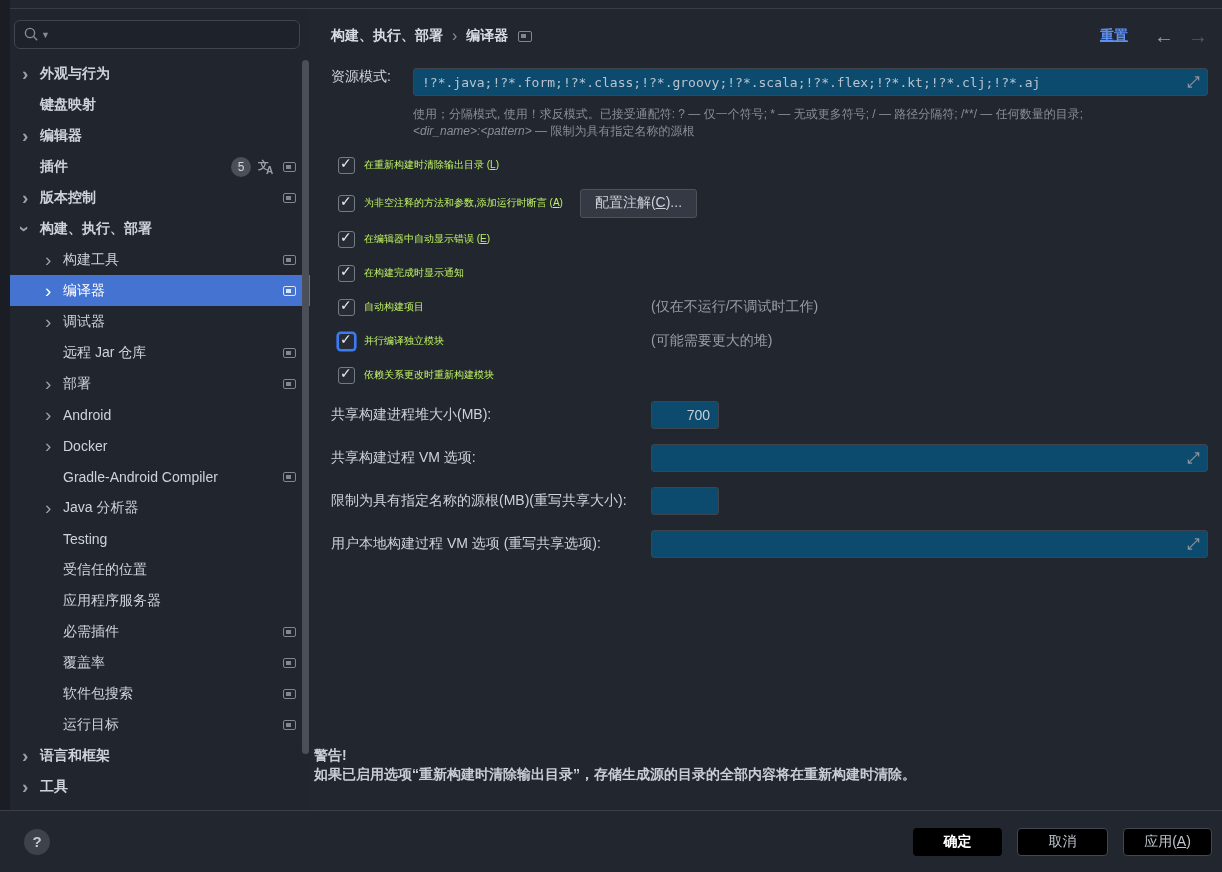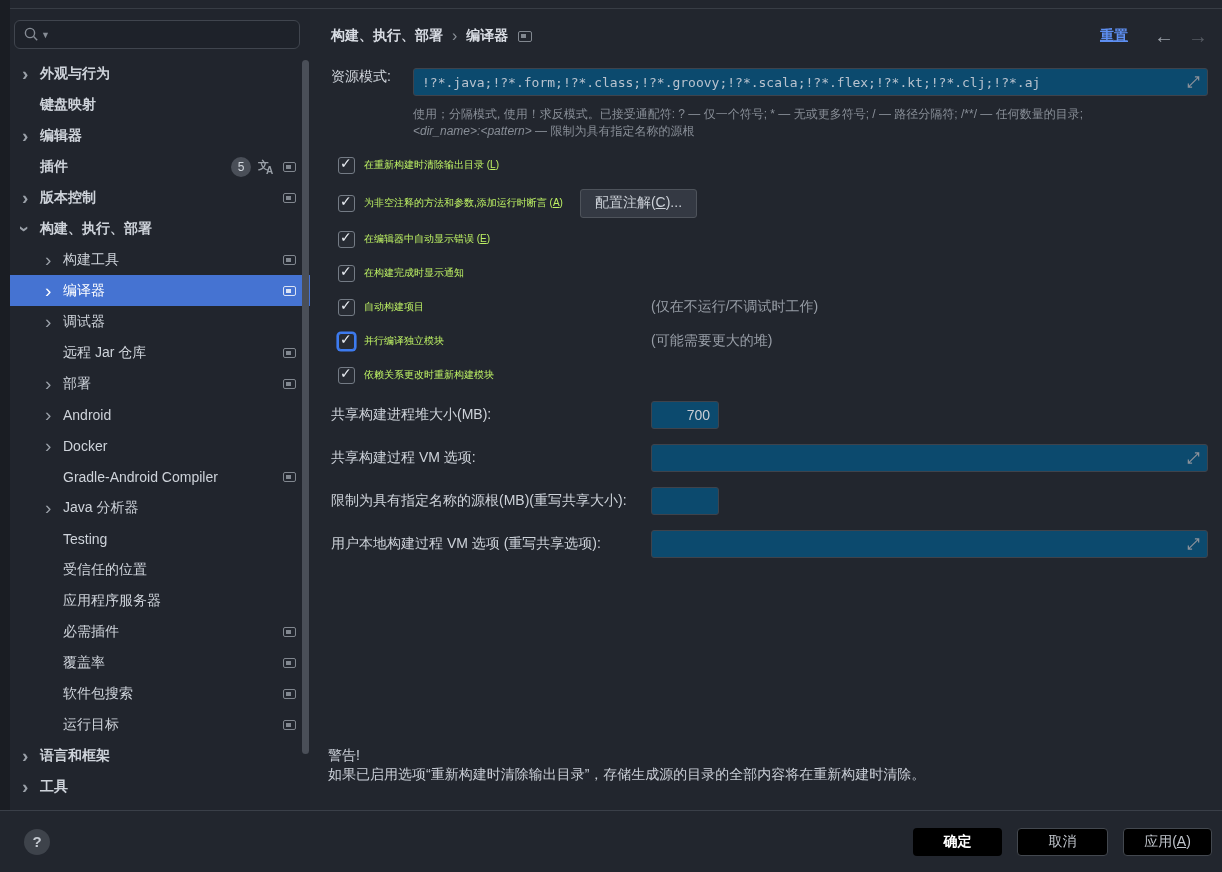--- a/index.html
+++ b/index.html
@@ -74,21 +74,21 @@
   .annotate-btn{ margin-left:17px; height:29px; padding:0 14px; background:#343943; border:1px solid #4e535b;
     border-radius:3px; color:#ccd1d8; font-size:14px; cursor:pointer; font-family:inherit; }
 
   .fields{ margin-top:8px; }
   .f-row{ display:flex; align-items:center; height:30px; margin-bottom:13px; }
   .f-label{ width:320px; flex:none; font-size:14px; color:#ced3da; }
   .f-input-small{ width:68px; }
   .f-input-wide{ flex:1; }
   .f-val{ font-size:14px; color:#c9ced6; }
 
-  .warning{ position:absolute; left:18px; bottom:26px; font-size:14px; font-weight:400; color:#c9ced6; line-height:19px; }
+  .warning{ position:absolute; left:4px; bottom:26px; font-size:14px; font-weight:700; color:#c9ced6; line-height:19px; }
 
   
   .footer{ position:absolute; left:0; right:0; bottom:0; height:62px; border-top:1px solid #3a3f48;
     background:#22262e; display:flex; align-items:center; padding:0 10px 0 24px; z-index:7; }
   .help-btn{ width:26px; height:26px; border-radius:50%; background:#3e434b; color:#c5cad1; font-size:15px;
     font-weight:700; display:flex; align-items:center; justify-content:center; cursor:pointer; }
   .f-spacer{ flex:1; }
   .btn{ height:28px; border-radius:4px; font-size:14px; font-family:inherit; cursor:pointer; border:none; }
   .btn-primary{ width:89px; background:#000000; color:#ffffff; font-weight:700; margin-right:15px; }
   .btn-gray{ background:#000000; border:1px solid #43484f; color:#c0c5cc; }

